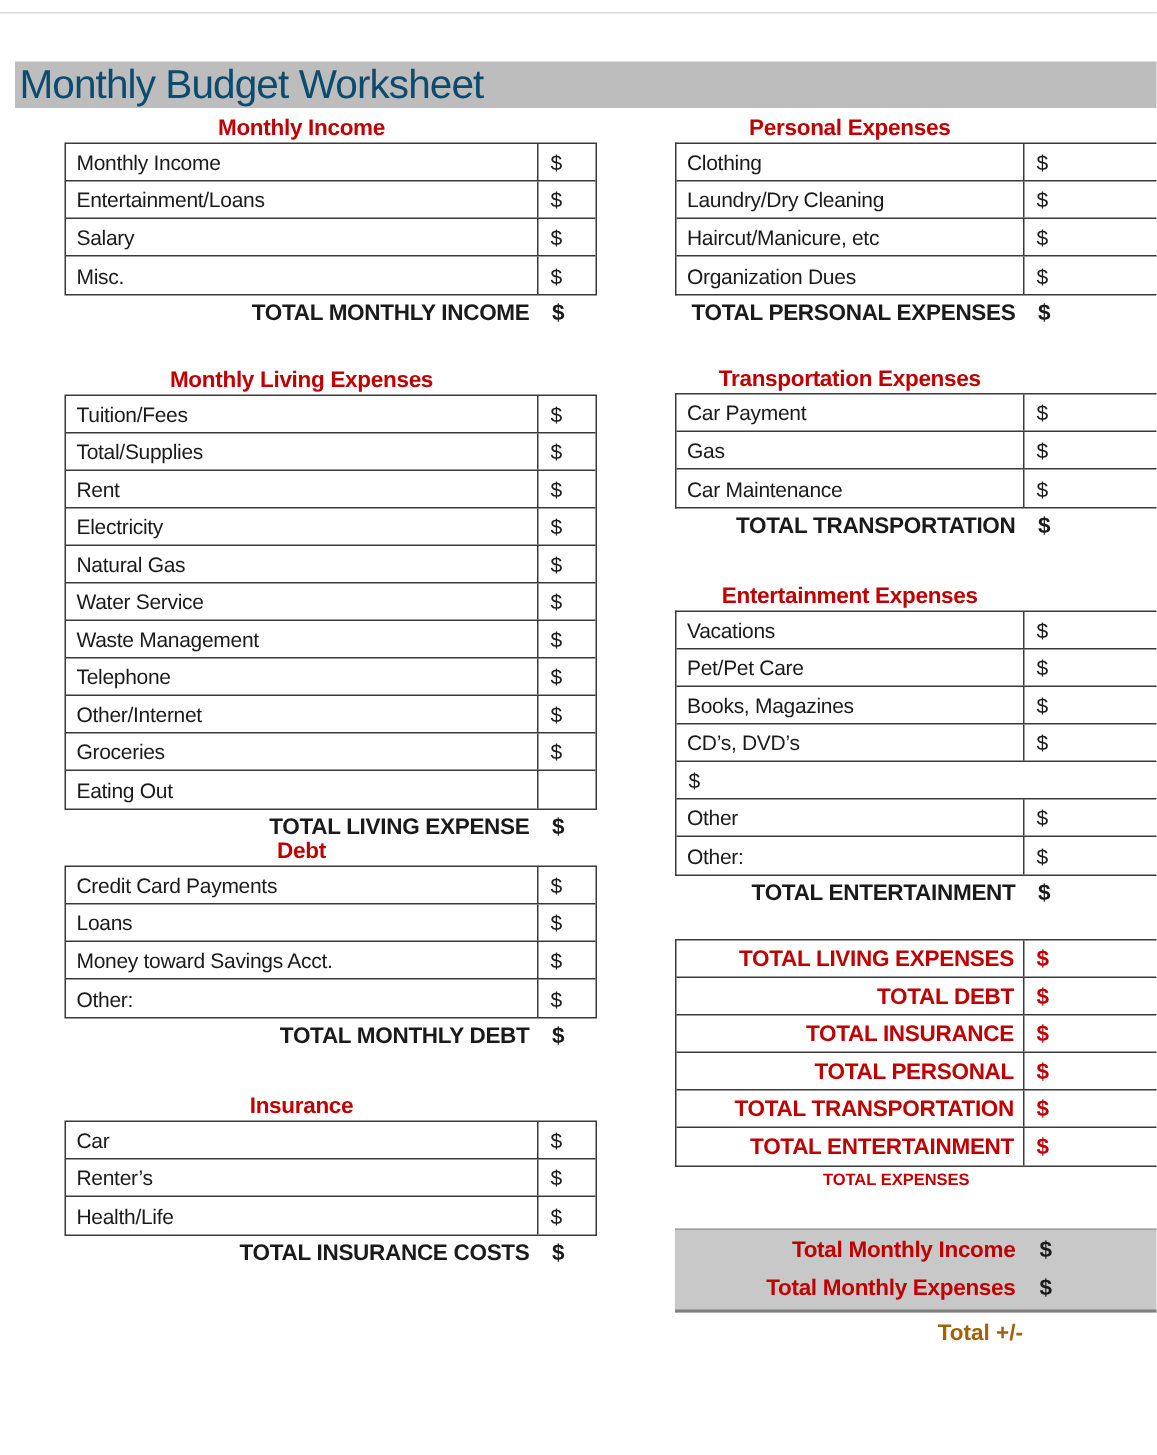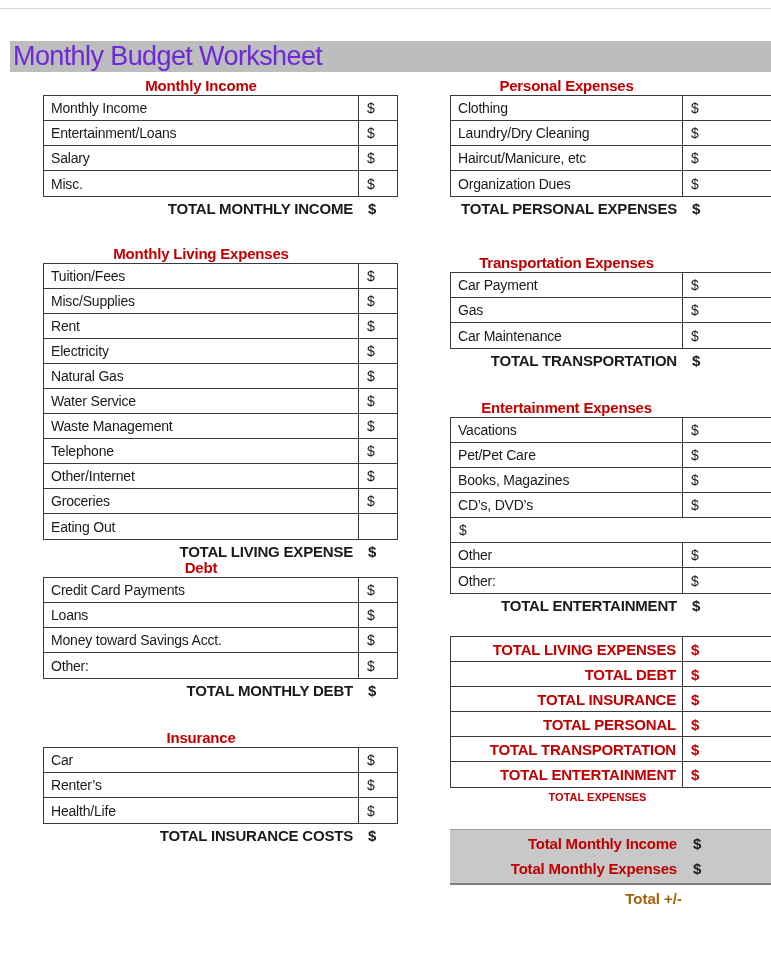--- a/index.html
+++ b/index.html
@@ -13,21 +13,21 @@
   .page-edge-line {
     position: absolute; top: 8px; left: 0; width: 771px; height: 1px;
     background: #d9d9d9;
   }
   .title-bar {
     position: absolute; top: 41px; left: 10px; width: 761px; height: 31px;
     background: #bdbdbd; display: flex; align-items: center;
   }
   .title-bar .title-text {
     font-size: 27px; font-weight: 500; letter-spacing: -0.6px;
-    padding-left: 3px; color: #6d28d9; white-space: nowrap;
+    padding-left: 3px; color: #0c4a6e; white-space: nowrap;
   }
   .col { position: absolute; top: 78px; padding-left: 32px; }
   .col-left  { left: 11px;  width: 387px; }
   .col-right { left: 418px; width: 353px; }
 
   .sec-header {
     color: #C00000; font-weight: bold; font-size: 15px;
     text-align: center; height: 17px; line-height: 16px; letter-spacing: -0.2px;
   }
   .col-left  .sec-header { width: 316px; }
@@ -78,21 +78,21 @@
   }
   .gbox .c-value { font-weight: bold; padding-left: 10px; }
   .net-label {
     margin-top: 5px; width: 240px; text-align: right; padding-right: 8px;
     color: #a16207; font-weight: bold; font-size: 15px; height: 17px;
   }
 
   .mt-sec2l { margin-top: 29px; }
   .mt-sec3l { }
   .mt-sec4l { margin-top: 31px; }
-  .mt-sec2r { margin-top: 38px; }
+  .mt-sec2r { margin-top: 28px; }
   .mt-sec3r { margin-top: 31px; }
   .mt-summary { margin-top: 22px; }
   .mt-gbox { margin-top: 21px; }
 </style>
 </head>
 <body>
 
 <div class="page-edge-line"></div>
 
 <div class="title-bar">
@@ -128,21 +128,21 @@
   </section>
 
   <section class="mt-sec2l">
     <div class="sec-header">Monthly Living Expenses</div>
     <div class="wtable">
         <div class="trow">
           <div class="c-label">Tuition/Fees</div>
           <div class="c-value">$</div>
         </div>
         <div class="trow">
-          <div class="c-label">Misc/Supplies</div>
+          <div class="c-label">Total/Supplies</div>
           <div class="c-value">$</div>
         </div>
         <div class="trow">
           <div class="c-label">Rent</div>
           <div class="c-value">$</div>
         </div>
         <div class="trow">
           <div class="c-label">Electricity</div>
           <div class="c-value">$</div>
         </div>

